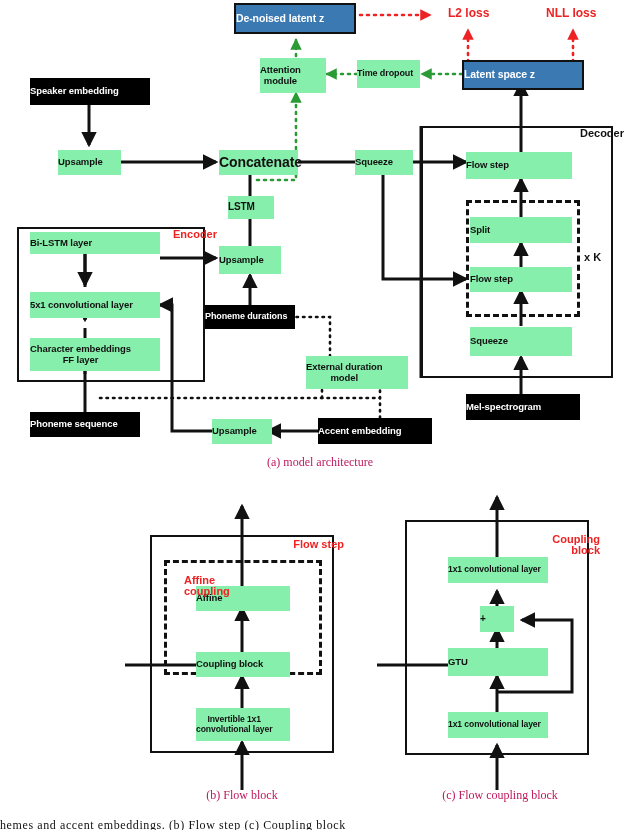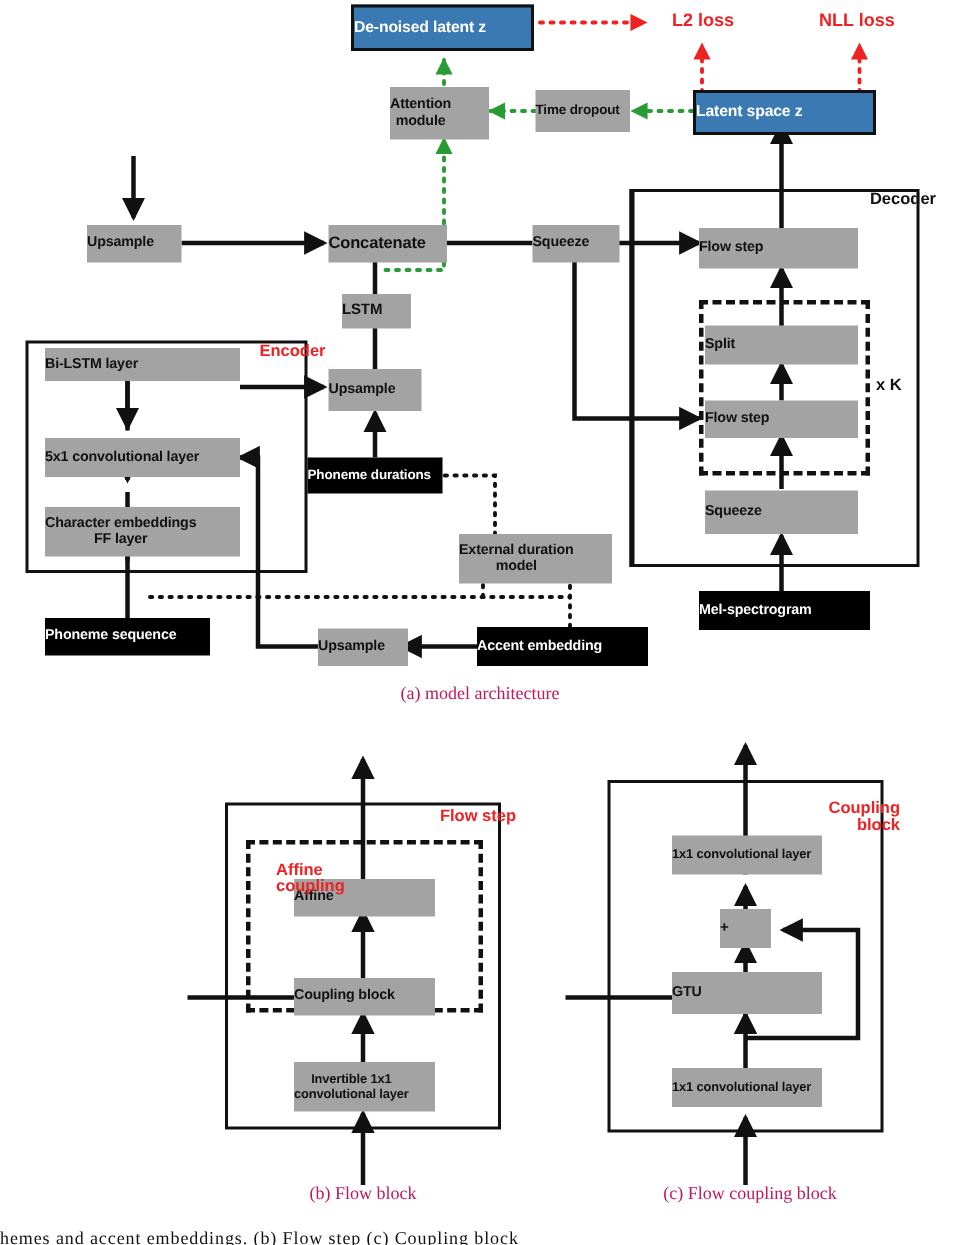--- a/index.html
+++ b/index.html
@@ -1,21 +1,21 @@
 <!DOCTYPE html>
 <html><head>
 <meta charset="utf-8">
 <style>
   html,body{margin:0;padding:0;background:#ffffff;}
   body{width:640px;height:830px;font-family:"Liberation Sans",sans-serif;position:relative;overflow:hidden;}
   #root{position:relative;width:640px;height:830px;}
   svg.layer{position:absolute;left:0;top:0;width:640px;height:830px;overflow:visible;}
   .node{position:absolute;box-sizing:border-box;display:flex;align-items:center;
         text-align:center;line-height:1.08;font-weight:bold;letter-spacing:-0.1px;}
-  .orange{background:#a3a3a3;color:#111111;}
+  .orange{background:#86efac;color:#111111;}
   .blue{background:#3b79b3;color:#ffffff;border:2px solid #111111;}
   .black{background:#000000;color:#ffffff;}
   .grouplabel{position:absolute;color:#ee2222;font-weight:bold;text-align:right;line-height:1.05;padding-left:16px;}
   .plainlabel{position:absolute;color:#111111;font-weight:bold;}
   .redlabel{position:absolute;color:#ee2222;font-weight:bold;}
   .caption{position:absolute;color:#be185d;font-family:"Liberation Serif",serif;font-weight:normal;
            text-align:center;}
   .cutline{position:absolute;color:#111111;font-family:Liberation Serif, serif;overflow:hidden;
            white-space:nowrap;}
   .frame{position:absolute;box-sizing:border-box;border:2.5px solid #111111;background:transparent;}
@@ -151,26 +151,29 @@
 
   <div class="node orange" style="left:260px;top:58px;width:66px;height:35px;font-size:9.5px;white-space:pre-line;">
     <span>Attention
 module</span>
   </div>
 
   <div class="node orange" style="left:357px;top:60px;width:63px;height:28px;font-size:9px;">
     <span>Time dropout</span>
   </div>
 
+  <div class="node black" style="left:30px;top:78px;width:120px;height:27px;font-size:9.5px;">
+    <span>Speaker embedding</span>
+  </div>
 
   <div class="node orange" style="left:58px;top:150px;width:63px;height:25px;font-size:9.5px;">
     <span>Upsample</span>
   </div>
 
-  <div class="node orange" style="left:219px;top:150px;width:79px;height:25px;font-size:11px;">
+  <div class="node orange" style="left:219px;top:150px;width:79px;height:25px;font-size:14px;">
     <span>Concatenate</span>
   </div>
 
   <div class="node orange" style="left:228px;top:196px;width:46px;height:23px;font-size:10px;">
     <span>LSTM</span>
   </div>
 
   <div class="node orange" style="left:219px;top:246px;width:62px;height:28px;font-size:9.5px;">
     <span>Upsample</span>
   </div>

